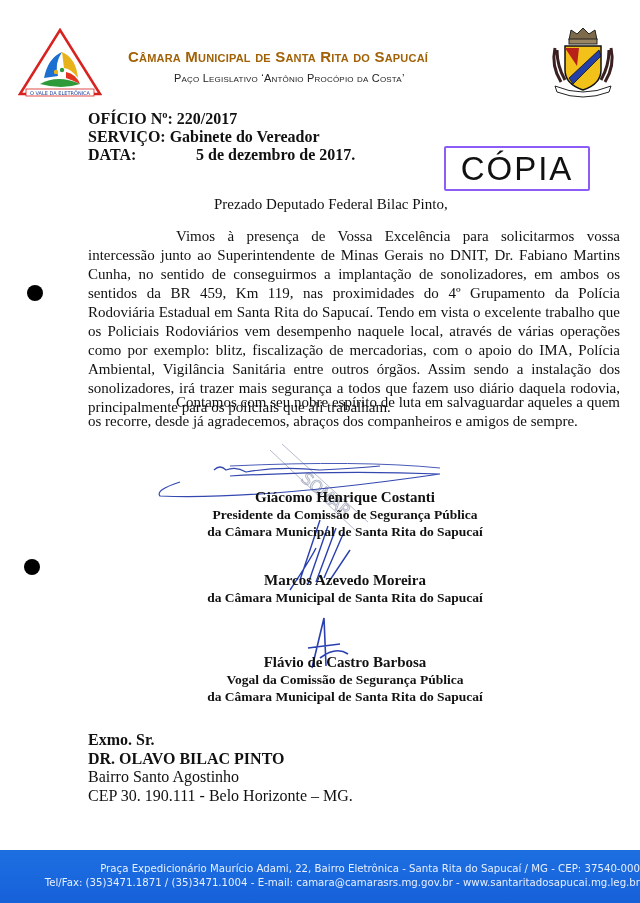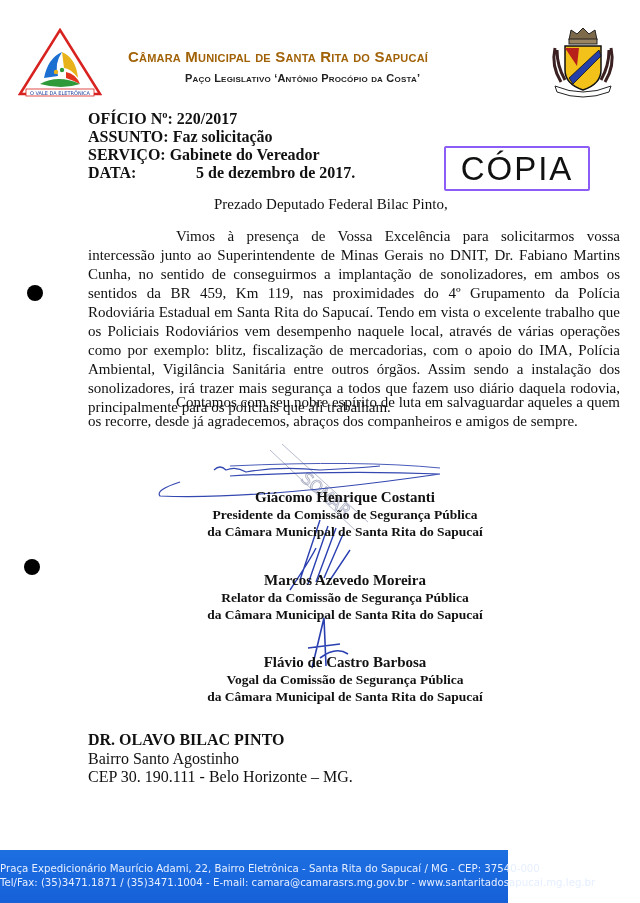--- a/index.html
+++ b/index.html
@@ -9,23 +9,23 @@
   .logo-left { position: absolute; left: 18px; top: 28px; width: 84px; height: 72px; }
   .logo-right { position: absolute; left: 547px; top: 26px; width: 72px; height: 74px; }
 
   .header-title {
     position: absolute; left: 128px; top: 48px; width: 400px;
     font-family: "Liberation Sans", sans-serif; font-weight: bold;
     font-size: 15px; letter-spacing: 0.2px; color: #a16207; white-space: nowrap;
     font-variant: small-caps;
   }
   .header-sub {
-    position: absolute; left: 185px; top: 72px;
+    position: absolute; left: 174px; top: 72px;
     font-family: "Liberation Sans", sans-serif; font-size: 11px;
-    font-variant: small-caps; letter-spacing: 0.2px; color: #222; white-space: nowrap; font-weight: bold;
+    font-variant: small-caps; letter-spacing: 0.2px; color: #222; white-space: nowrap;
   }
 
   .meta { position: absolute; left: 88px; top: 110px; font-weight: bold; font-size: 16px; line-height: 18px; }
   .meta-row { white-space: nowrap; }
   .meta-row .k { display: inline-block; }
   .meta-row.date .k { width: 104px; }
 
   .copy-stamp {
     position: absolute; left: 444px; top: 146px; width: 146px; height: 45px;
     border: 2px solid #8b5cf6; border-radius: 2px;
@@ -47,24 +47,24 @@
   .sig1 { top: 489px; }
   .sig2 { top: 572px; }
   .sig3 { top: 654px; font-family: Liberation Serif, serif; }
 
   .signature-svg { position: absolute; pointer-events: none; }
 
   .recipient { position: absolute; left: 88px; top: 731px; font-size: 16px; line-height: 18.5px; }
   .recipient .b { font-weight: bold; }
 
   .footer {
-    position: absolute; left: 0; top: 850px; width: 508px; height: 53px;
+    position: absolute; left: 0; top: 850px; width: 640px; height: 53px;
     background: linear-gradient(180deg, #1d6fe0 0%, #1a68de 50%, #1660d8 100%);
     color: #e6efff; font-family: "DejaVu Sans", sans-serif; font-size: 10.2px;
-    text-align: center; padding-top: 12px; line-height: 14px;
+    text-align: right; padding-top: 12px; line-height: 14px;
   }
   .footer div { white-space: nowrap; }
 </style>
 </head>
 <body>
 
 <div class="logo-left">
   <svg width="84" height="72" viewBox="0 0 84 72">
     <polygon points="42,2 82,66 2,66" fill="#fff" stroke="#d8221f" stroke-width="2.5"></polygon>
     <polygon points="42,14 70,60 14,60" fill="#fff"></polygon>
@@ -92,24 +92,20 @@
     <path d="M18,22 L32,22 L30,40 Z" fill="#b8201a"></path>
     <polygon points="22,52 52,24 54,30 26,58" fill="#2440a8" stroke="#111" stroke-width="0.8"></polygon>
     <path d="M8,60 Q36,72 64,60 L62,66 Q36,76 10,66 Z" fill="#fff" stroke="#222" stroke-width="1"></path>
   </svg>
 </div>
 
 <div class="meta">
   <div class="meta-row">
     <span class="k">OFÍCIO Nº:</span>
     <span>220/2017</span>
-  </div>
-  <div class="meta-row">
-    <span class="k">ASSUNTO:</span>
-    <span>Faz solicitação</span>
   </div>
   <div class="meta-row">
     <span class="k">SERVIÇO:</span>
     <span>Gabinete do Vereador</span>
   </div>
   <div class="meta-row date">
     <span class="k">DATA:</span>
     <span>5 de dezembro de 2017.</span>
   </div>
 </div>
@@ -140,30 +136,30 @@
   <path d="M172,228 L184,178 L186,226 M168,208 L200,204 M180,218 Q196,206 208,214" stroke="#2a3fb0" stroke-width="1.6" fill="none"></path>
 </svg>
 
 <div class="sig-block sig1">
   <div class="name">Giácomo Henrique Costanti</div>
   <div>Presidente da Comissão de Segurança Pública</div>
   <div>da Câmara Municipal de Santa Rita do Sapucaí</div>
 </div>
 <div class="sig-block sig2">
   <div class="name">Marcos Azevedo Moreira</div>
-  <div>Relator da Comissão de Segurança Pública</div>
   <div>da Câmara Municipal de Santa Rita do Sapucaí</div>
 </div>
 <div class="sig-block sig3">
   <div class="name">Flávio de Castro Barbosa</div>
   <div>Vogal da Comissão de Segurança Pública</div>
   <div>da Câmara Municipal de Santa Rita do Sapucaí</div>
 </div>
 
 <div class="recipient">
+  <div class="b">Exmo. Sr.</div>
   <div class="b">DR. OLAVO BILAC PINTO</div>
   <div>Bairro Santo Agostinho</div>
   <div>CEP 30. 190.111 - Belo Horizonte – MG.</div>
 </div>
 
 <div class="footer">
   <div>Praça Expedicionário Maurício Adami, 22, Bairro Eletrônica - Santa Rita do Sapucaí / MG - CEP: 37540-000</div>
   <div>Tel/Fax: (35)3471.1871 / (35)3471.1004 - E-mail: camara@camarasrs.mg.gov.br - www.santaritadosapucai.mg.leg.br</div>
 </div>
 

